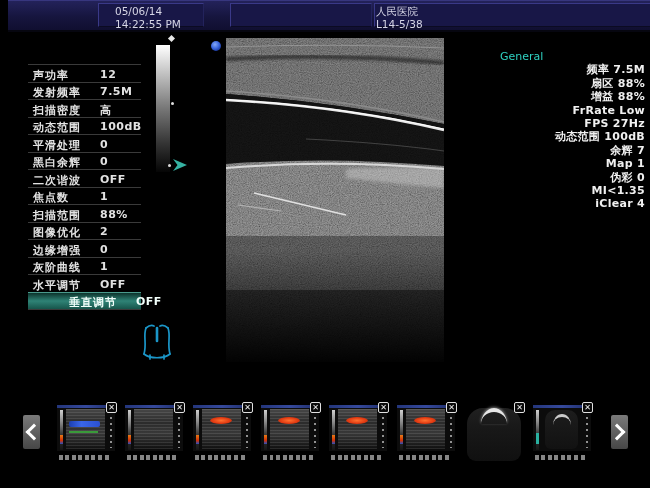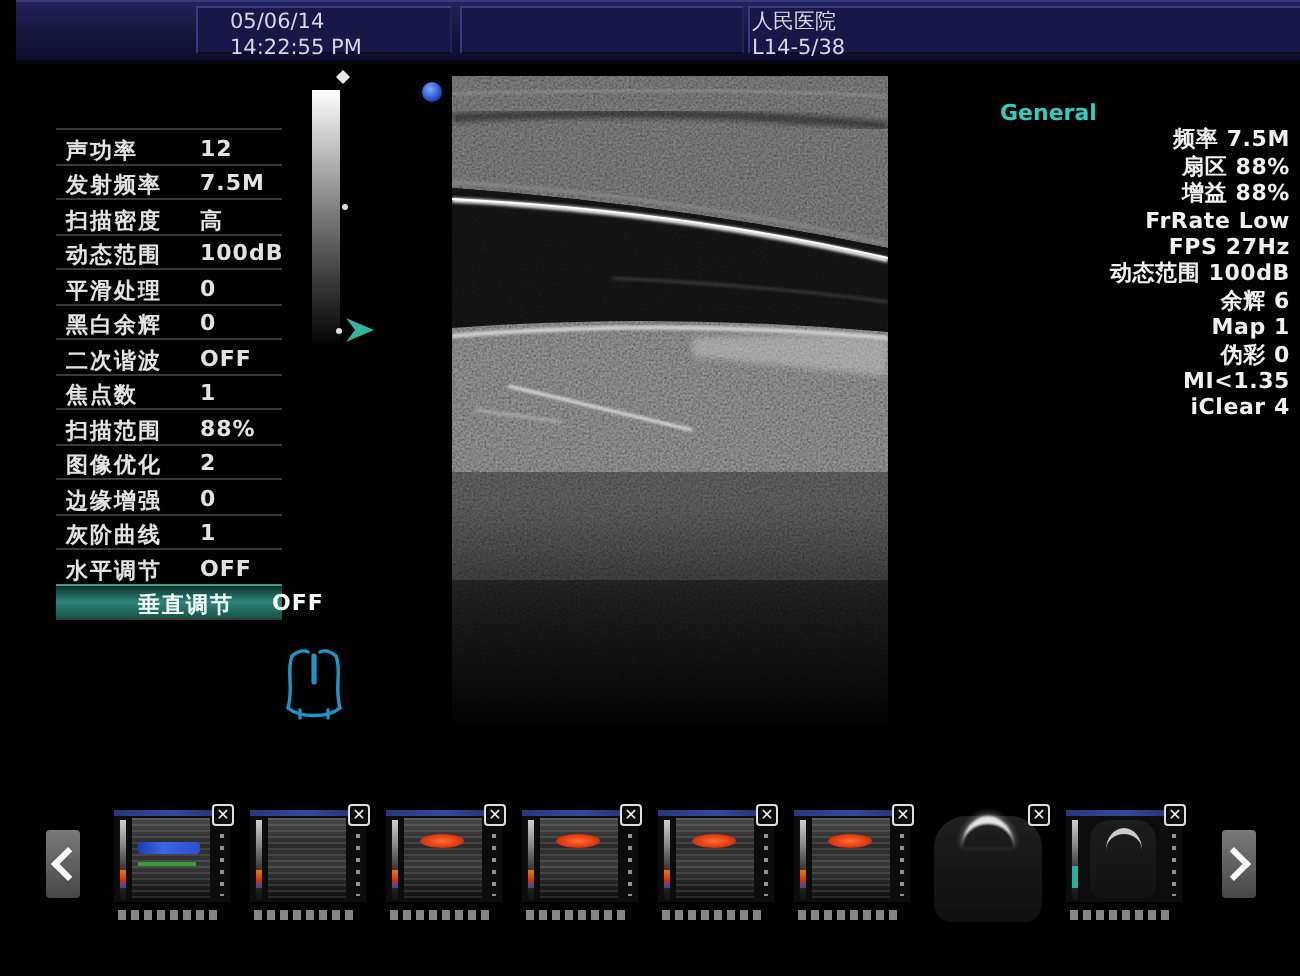--- a/index.html
+++ b/index.html
@@ -6,21 +6,21 @@
   .stage{position:relative;width:650px;height:488px;background:#000;overflow:hidden;
          font-family:"DejaVu Sans","Liberation Sans",sans-serif;color:#e4e4e4;}
 
   
   .topbar{position:absolute;left:8px;right:0;top:0;height:32px;
           background:linear-gradient(180deg,#23225a 0%,#16153e 55%,#100f30 100%);
           border-top:1px solid #37367e;border-bottom:2px solid #06060f;box-sizing:border-box;}
   .tb-box{position:absolute;top:2px;bottom:3px;background:#181747;
           border:1px solid;border-color:#3a3988 #23235c #0b0b22 #3a3988;box-sizing:border-box;
           font-size:10.5px;line-height:13px;color:#d6d6e6;padding:1px 0 0 16px;}
-  .tb-datetime{left:90px;width:128px;}
+  .tb-datetime{left:90px;width:106px;}
   .tb-empty{left:222px;width:142px;}
   .tb-hospital{left:366px;width:290px;padding-left:1px;}
 
   
   .sidebar{position:absolute;left:28px;top:64px;width:113px;border-bottom:1px solid #3a3a3a;}
   .p-row{position:relative;height:17.5px;box-sizing:border-box;border-top:1px solid #3a3a3a;
          font-size:11px;font-weight:bold;letter-spacing:1px;}
   .p-label{position:absolute;left:5px;top:2.5px;color:#e2e2e2;}
   .p-value{position:absolute;left:72px;top:2.5px;color:#e2e2e2;letter-spacing:0.5px;}
   .p-row.active{background:linear-gradient(180deg,#0c332c 0%,#2f8376 50%,#17554b 100%);
@@ -39,21 +39,21 @@
   
   .blue-dot{position:absolute;left:211px;top:41px;width:10px;height:10px;border-radius:50%;
             background:radial-gradient(circle at 40% 35%,#85a8f5 0%,#3a66dd 45%,#1b3aa0 75%,rgba(10,18,70,0) 100%);}
 
   
   .uswrap{position:absolute;left:226px;top:38px;width:218px;height:324px;}
   .nzrect{mix-blend-mode:multiply;}
 
   
   .info-panel{position:absolute;left:500px;top:50px;width:145px;}
-  .info-title{font-size:11px;font-weight:bold;line-height:13.4px;}
+  .info-title{font-size:11px;font-weight:normal;line-height:13.4px;}
   .info-line{font-size:11px;font-weight:bold;line-height:13.4px;color:#f0f0f0;letter-spacing:.3px;text-align:right;}
 
   
   .bodymark{position:absolute;left:137px;top:321px;}
 
   
   .nav{position:absolute;top:415px;width:17px;height:34px;border-radius:2px;
        background:linear-gradient(180deg,#7a7a7a,#474747);display:flex;align-items:center;justify-content:center;}
   .nav-left{left:23px;} .nav-right{left:611px;}
   .chev{width:9px;height:9px;border-left:3.5px solid #fff;border-bottom:3.5px solid #fff;}
@@ -228,21 +228,21 @@
   </svg>
 
   <div class="info-panel">
     <div class="info-title" style="color:#2fd0c0;">General</div>
     <div class="info-line">频率 7.5M</div>
     <div class="info-line">扇区 88%</div>
     <div class="info-line">增益 88%</div>
     <div class="info-line">FrRate Low</div>
     <div class="info-line">FPS 27Hz</div>
     <div class="info-line">动态范围 100dB</div>
-    <div class="info-line">余辉 6</div>
+    <div class="info-line">余辉 7</div>
     <div class="info-line">Map 1</div>
     <div class="info-line">伪彩 0</div>
     <div class="info-line">MI&lt;1.35</div>
     <div class="info-line">iClear 4</div>
   </div>
 
   <svg class="bodymark" width="40" height="44" viewBox="0 0 40 44">
     <g stroke="#1b96c8" stroke-width="1.7" fill="none" stroke-linecap="round">
       <path d="M9,7 C12,4.5 15,4 17,5"></path>
       <path d="M31,7 C28,4.5 25,4 23,5"></path>

